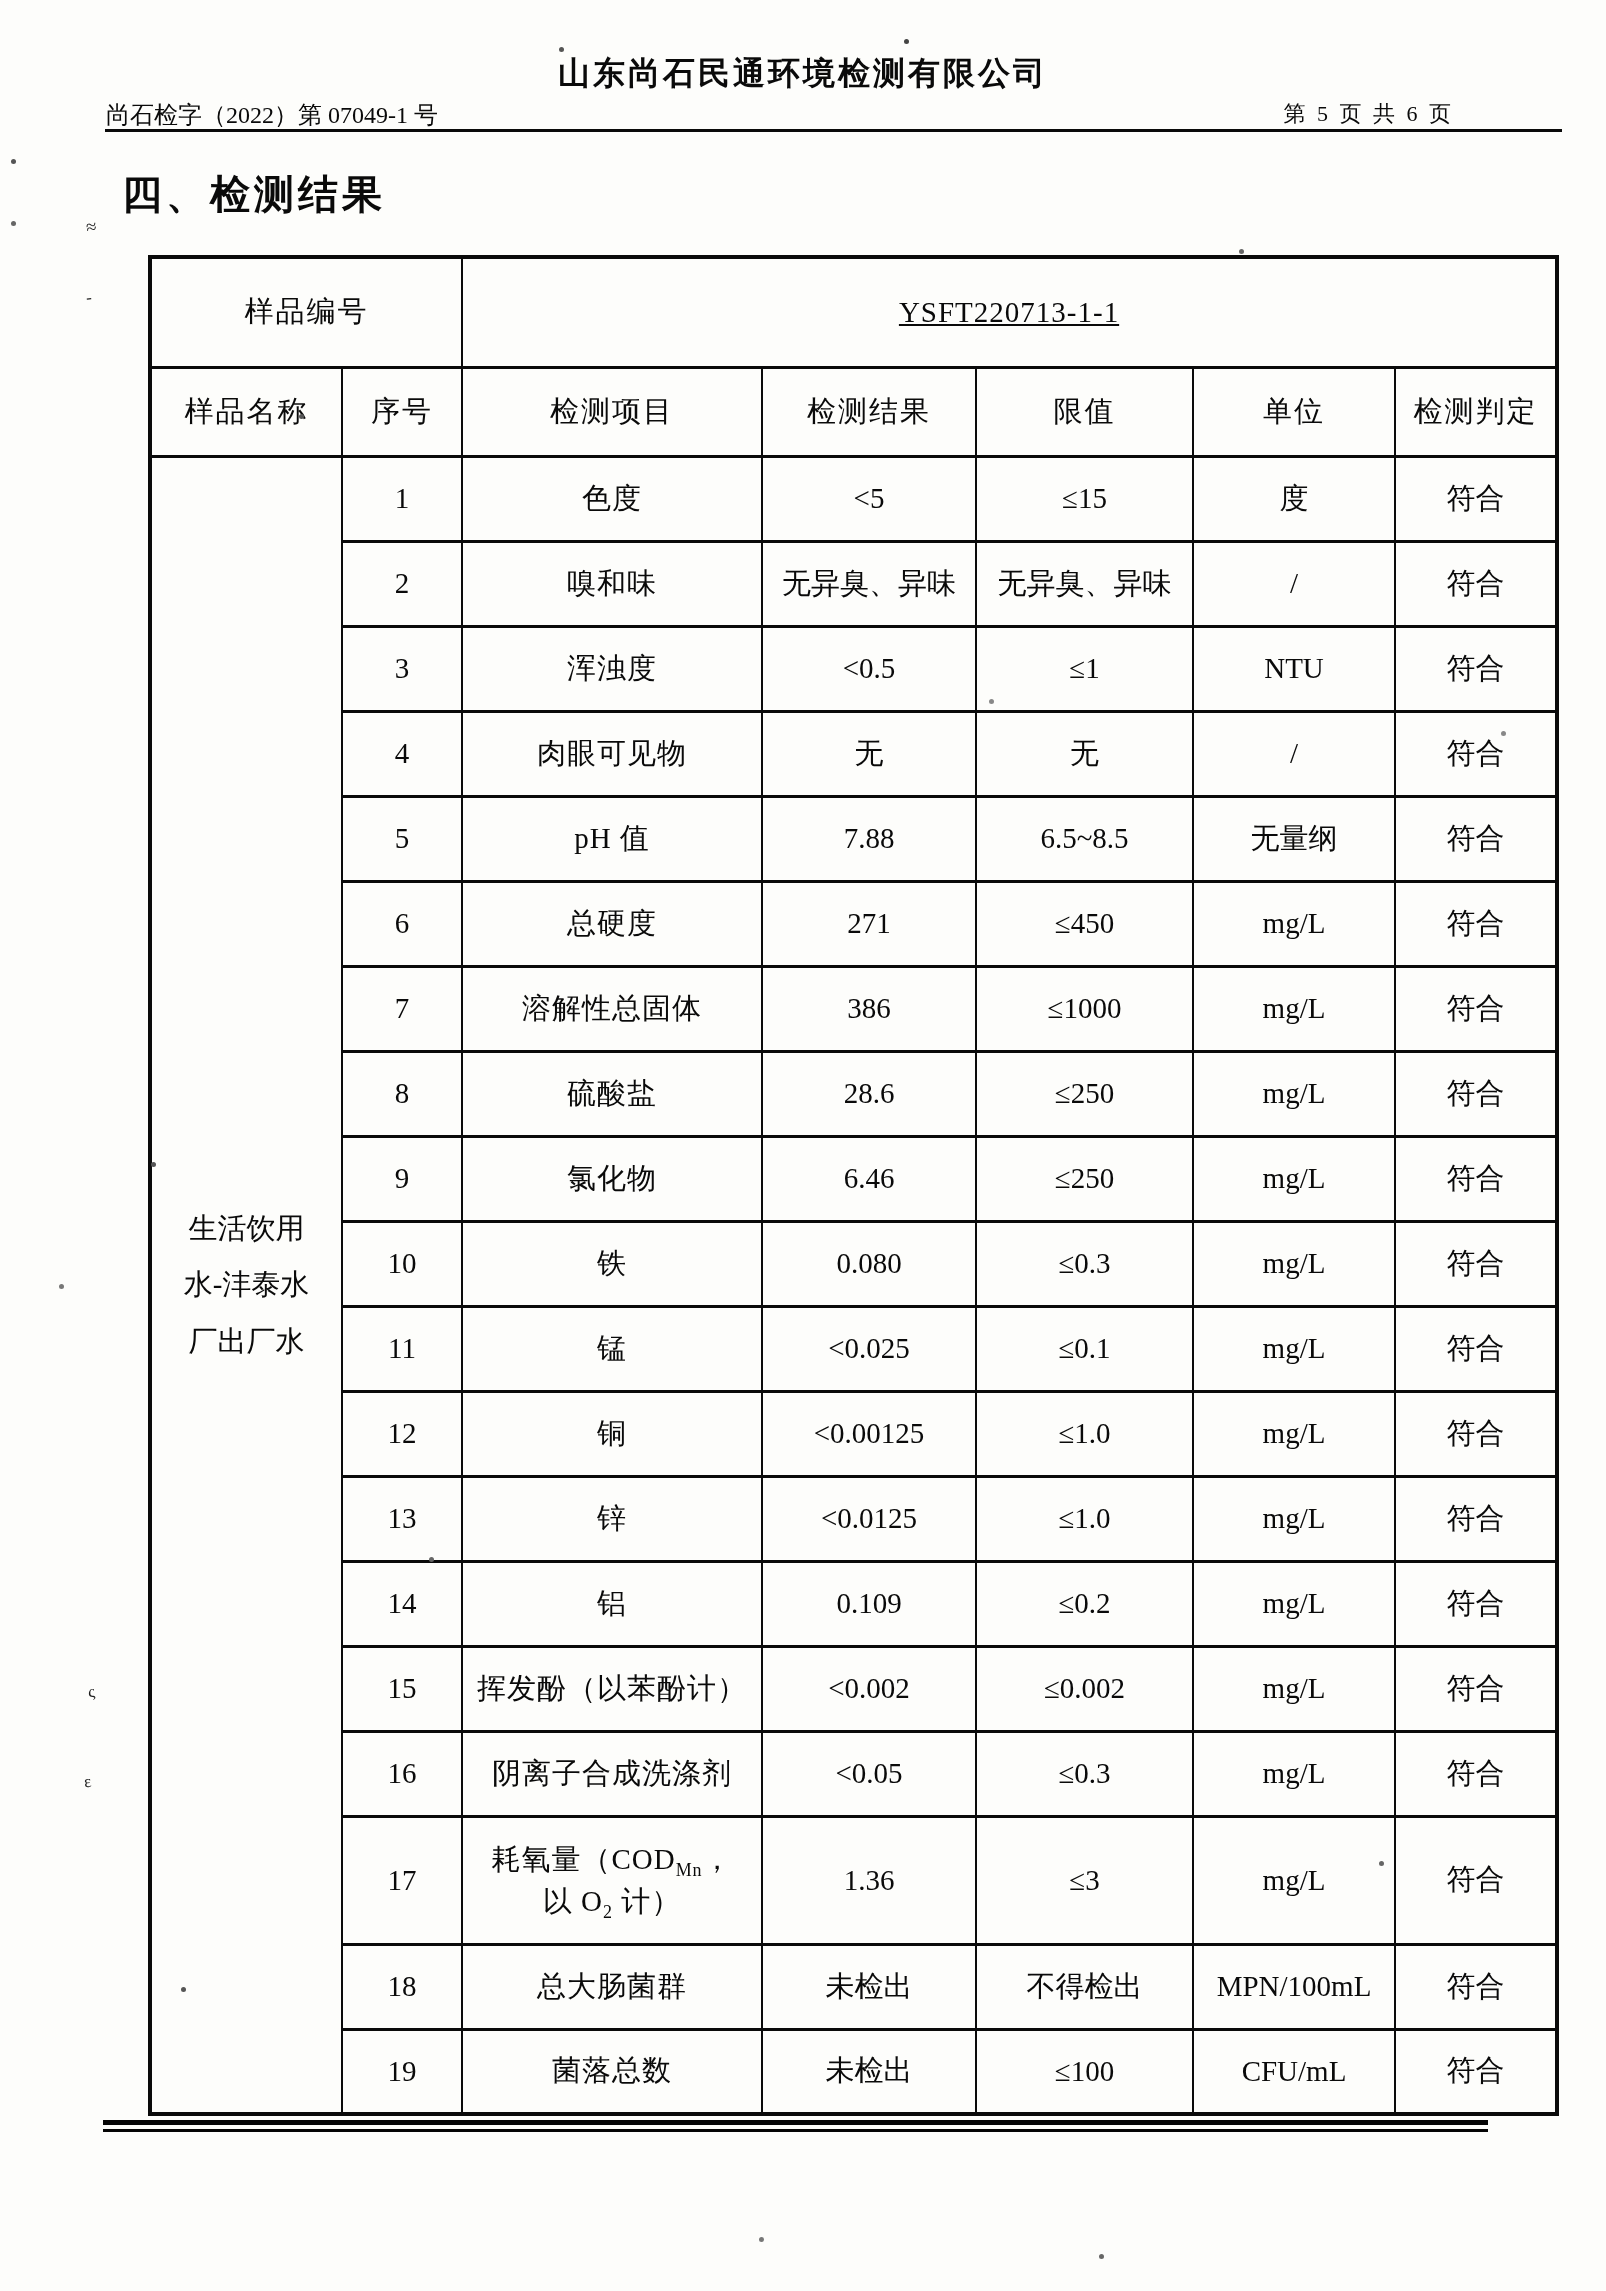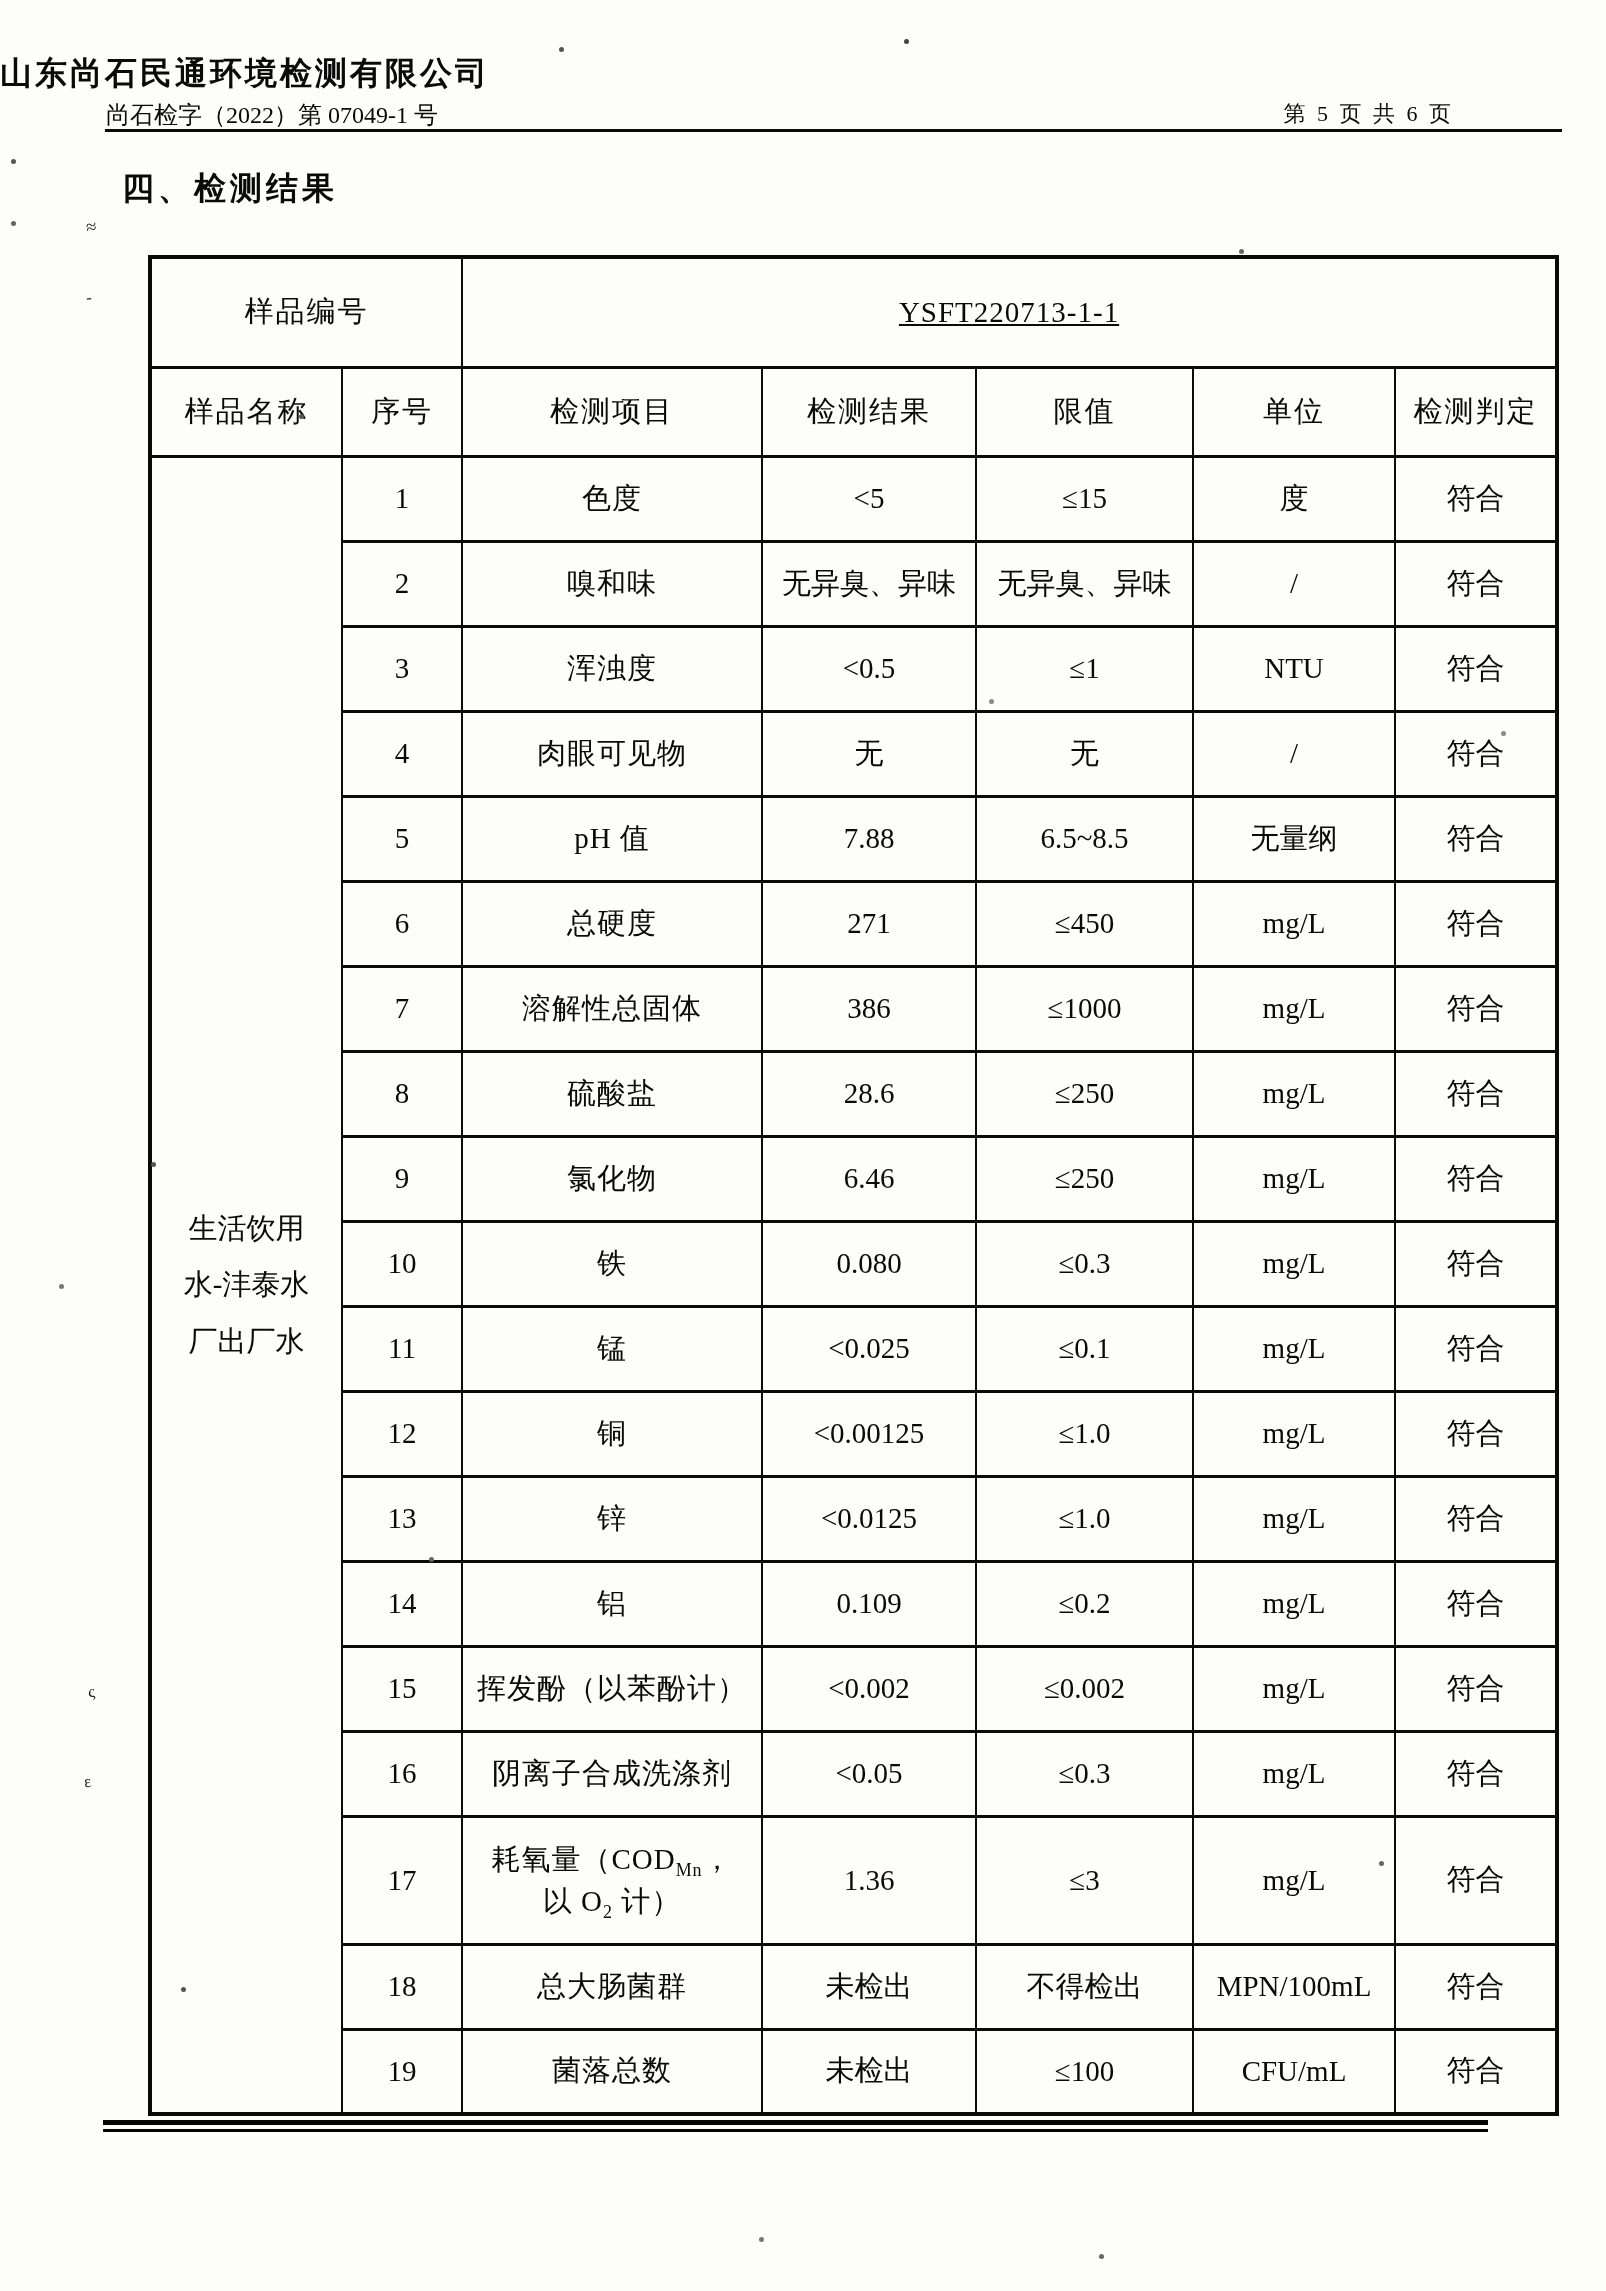--- a/index.html
+++ b/index.html
@@ -2,29 +2,29 @@
 <html><head>
 <meta charset="utf-8">
 <style>
   html,body{margin:0;padding:0;background:#d8d8d8;}
   .page{
     position:relative;width:1606px;height:2291px;margin:0 auto;
     background:#fdfdfb;color:#0a0a0a;overflow:hidden;
     font-family:"Liberation Serif","DejaVu Serif",serif;
   }
   .company{
-    position:absolute;top:52px;left:0;width:100%;text-align:left;
+    position:absolute;top:52px;left:0;width:100%;text-align:center;
     font-size:32px;font-weight:700;letter-spacing:3px;font-family:Liberation Serif, serif;
   }
   .doc-no{position:absolute;left:106px;top:99px;font-size:24px;}
   .page-no{position:absolute;right:152px;top:99px;font-size:22px;letter-spacing:3px;text-align:right;}
   .rule{position:absolute;left:105px;top:129px;width:1457px;height:3px;background:#0a0a0a;}
   .section-title{
     position:absolute;left:122px;top:167px;
-    font-size:32px;font-weight:700;letter-spacing:4px;
+    font-size:40px;font-weight:700;letter-spacing:4px;
   }
   table.results{
     position:absolute;left:148px;top:255px;width:1407px;
     border-collapse:collapse;table-layout:fixed;
     border:4px solid #0a0a0a;
   }
   table.results td, table.results th{
     border:2px solid #0a0a0a;border-top-width:3px;border-bottom-width:3px;
     text-align:center;vertical-align:middle;
     font-size:29px;font-weight:400;padding:0 4px;box-sizing:border-box;

